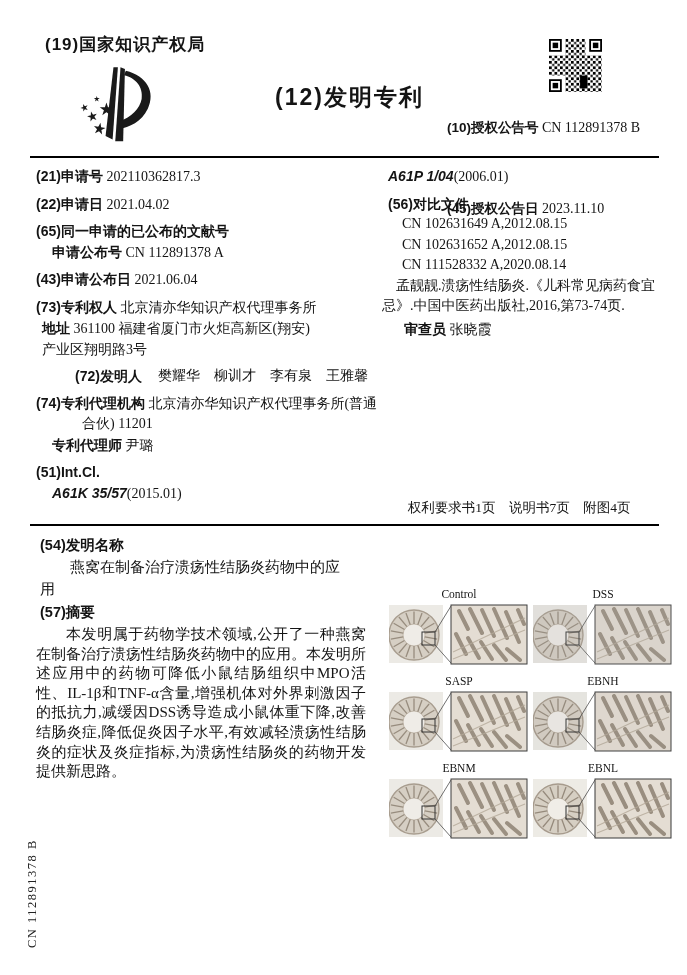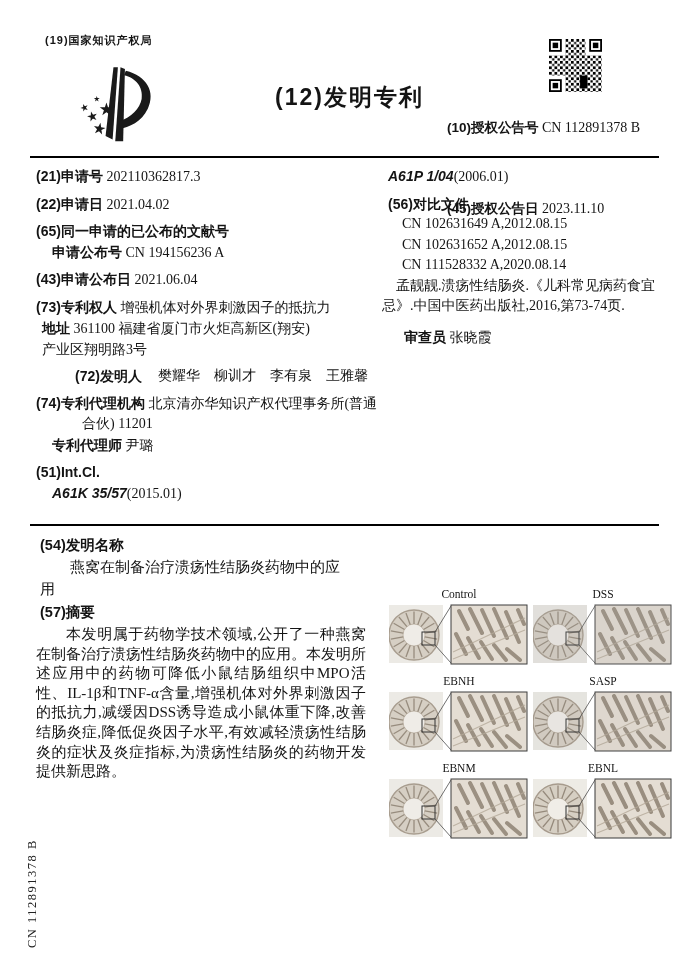--- a/index.html
+++ b/index.html
@@ -4,42 +4,42 @@
 <style>
   html,body{margin:0;padding:0;background:#888;}
   .page{
     position:relative;width:687px;height:975px;background:#fff;
     font-family:"Liberation Serif",serif;color:#141414;overflow:hidden;
     margin:0 auto;
   }
   .hei{font-family:"Liberation Sans",sans-serif;font-weight:700;}
   .abs{position:absolute;}
   .rule{position:absolute;left:30px;width:629px;height:2px;background:#000;}
-  .office{left:45px;top:33px;font-size:11px;letter-spacing:1px;}
+  .office{left:45px;top:33px;font-size:17px;letter-spacing:1px;}
   .doctype{left:0;top:82px;width:687px;text-align:center;font-size:23px;letter-spacing:2px;padding-left:6px;}
   .grant-line{left:447px;font-size:13.5px;white-space:nowrap;text-align:center;}
   .grant-line .hei{font-size:13.5px;}
   .logo{left:73px;top:60px;}
   .qr{left:549px;top:38px;}
 
   .col{position:absolute;top:166px;font-size:14px;line-height:20.5px;}
   .col-left{left:36px;width:336px;}
   .col-right{left:388px;width:274px;}
   .row{margin-bottom:6px;}
   .val{font-size:14px;}
   .indent1{margin-left:16px;}
   .addr{margin-left:6px;width:272px;}
   .agency-wrap{padding-left:46px;text-indent:-46px;width:308px;}
   .inv-row{display:flex;margin-left:39px;}
   .inv-names{margin-left:6px;}
   .inv-line2{margin-left:10px;}
   .ipc{font-style:italic;font-weight:700;font-family:"Liberation Sans",sans-serif;}
   .cit{margin-left:14px;}
   .lit{text-indent:1em;margin-left:-6px;width:280px;}
-  .examiner{margin-left:16px;margin-top:10px;}
+  .examiner{margin-left:16px;margin-top:2px;}
   .pages-info{left:388px;top:499px;width:262px;text-align:center;font-size:13.5px;}
 
   .sec54{left:40px;top:534px;width:334px;font-size:15px;line-height:22px;}
   .sec54 .lbl{font-size:14.5px;}
   .title-p{margin:0;text-indent:2em;width:312px;}
   .abs57-label{margin-top:1px;}
   .abstract-p{margin:2px 0 0 -4px;text-indent:2em;width:330px;text-align:justify;line-height:19.6px;font-size:15px;}
 
   .figure{left:362px;top:588px;width:292px;display:grid;grid-template-columns:144px 144px;row-gap:9px;}
   .panel{width:140px;margin-left:27px;}
@@ -176,31 +176,31 @@
       <span>202110362817.3</span>
     </div>
     <div class="row">
       <span class="hei">(22)申请日</span>
       <span>2021.04.02</span>
     </div>
     <div class="row">
       <div class="hei">(65)同一申请的已公布的文献号</div>
       <div class="indent1">
         <span class="hei">申请公布号</span>
-        <span>CN 194156236 A</span>
+        <span>CN 112891378 A</span>
       </div>
     </div>
     <div class="row">
       <span class="hei">(43)申请公布日</span>
       <span>2021.06.04</span>
     </div>
     <div class="row">
       <div>
         <span class="hei">(73)专利权人</span>
-        <span>增强机体对外界刺激因子的抵抗力</span>
+        <span>北京清亦华知识产权代理事务所</span>
       </div>
       <div class="addr">
         <span class="hei">地址</span>
         <span>361100 福建省厦门市火炬高新区(翔安)产业区翔明路3号</span>
       </div>
     </div>
     <div class="row inv-row">
       <span class="hei">(72)发明人</span>
       <span class="inv-names">
         <div class="inv-line2">樊耀华　柳训才　李有泉　王雅馨</div>
@@ -234,20 +234,21 @@
       <div class="cit">CN 102631652 A,2012.08.15</div>
       <div class="cit">CN 111528332 A,2020.08.14</div>
       <div class="lit">孟靓靓.溃疡性结肠炎.《儿科常见病药食宜忌》.中国中医药出版社,2016,第73-74页.</div>
     </div>
     <div class="examiner">
       <span class="hei">审查员</span>
       <span>张晓霞</span>
     </div>
   </div>
 
+  <div class="abs pages-info">权利要求书1页　说明书7页　附图4页</div>
 
   <div class="rule" style="top:524px;"></div>
 
   <div class="abs sec54">
     <div class="hei lbl">(54)发明名称</div>
     <p class="title-p">燕窝在制备治疗溃疡性结肠炎药物中的应用</p>
     <div class="hei lbl abs57-label">(57)摘要</div>
     <p class="abstract-p">本发明属于药物学技术领域,公开了一种燕窝在制备治疗溃疡性结肠炎药物中的应用。本发明所述应用中的药物可降低小鼠结肠组织中MPO活性、IL-1β和TNF-α含量,增强机体对外界刺激因子的抵抗力,减缓因DSS诱导造成小鼠体重下降,改善结肠炎症,降低促炎因子水平,有效减轻溃疡性结肠炎的症状及炎症指标,为溃疡性结肠炎的药物开发提供新思路。</p>
   </div>
 
@@ -258,32 +259,32 @@
           <use href="#histo-panel"></use>
         </svg>
     </div>
     <div class="panel">
       <div class="panel-label">DSS</div>
       <svg width="140" height="64" viewBox="0 0 140 64">
           <use href="#histo-panel"></use>
         </svg>
     </div>
     <div class="panel">
+      <div class="panel-label">SASP</div>
+      <svg width="140" height="64" viewBox="0 0 140 64">
+          <use href="#histo-panel"></use>
+        </svg>
+    </div>
+    <div class="panel">
       <div class="panel-label">EBNH</div>
       <svg width="140" height="64" viewBox="0 0 140 64">
           <use href="#histo-panel"></use>
         </svg>
     </div>
     <div class="panel">
-      <div class="panel-label">SASP</div>
-      <svg width="140" height="64" viewBox="0 0 140 64">
-          <use href="#histo-panel"></use>
-        </svg>
-    </div>
-    <div class="panel">
       <div class="panel-label">EBNM</div>
       <svg width="140" height="64" viewBox="0 0 140 64">
           <use href="#histo-panel"></use>
         </svg>
     </div>
     <div class="panel">
       <div class="panel-label">EBNL</div>
       <svg width="140" height="64" viewBox="0 0 140 64">
           <use href="#histo-panel"></use>
         </svg>

